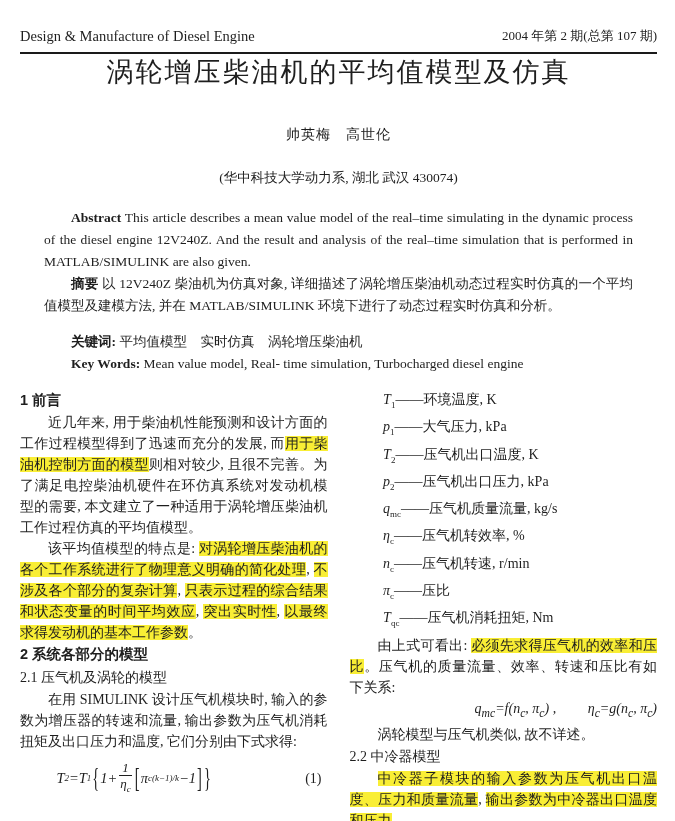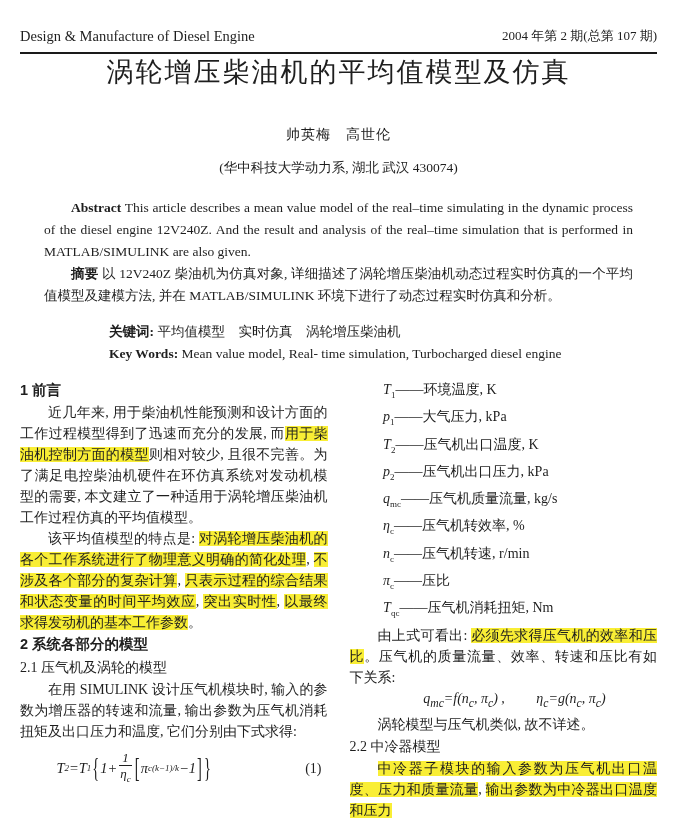--- a/index.html
+++ b/index.html
@@ -14,46 +14,46 @@
   .hdr{padding-top:8px;}
   .hdr-cn{font-size:13px;letter-spacing:1px;}
   .hdr-row{display:flex;justify-content:space-between;align-items:flex-end;margin-top:7px;}
   .hdr-en{font-size:14.5px;}
   .hdr-issue{font-size:13px;}
   .hdr-rule{border-bottom:2.5px solid #1a1a1a;margin-top:7px;}
 
   
   .title{font-size:27px;text-align:center;letter-spacing:2px;font-weight:500;}
   .authors{font-size:14px;text-align:center;margin-top:36px;letter-spacing:1px;}
-  .affil{font-size:13.5px;text-align:center;margin-top:15px;}
+  .affil{font-size:13.5px;text-align:center;margin-top:25px;}
 
   
   .abs-block{margin:20px 24px 0 24px;font-size:13.5px;line-height:22px;text-align:justify;}
   .abs-para{text-indent:2em;}
   .abs-label{font-weight:bold;}
   .kw-line{margin:0 24px;padding-left:2em;font-size:13.5px;line-height:22px;}
   .kw-cn{margin-top:14px;}
-  .kw-label{font-weight:bold;margin-left:38px;}
+  .kw-label{font-weight:bold;}
 
   
   .cols{display:flex;gap:22px;margin-top:14px;}
   .col{flex:1;min-width:0;font-size:14px;line-height:21px;text-align:justify;}
   .sec-h{font-weight:bold;font-size:14.5px;line-height:23px;text-align:left;
          font-family:"Liberation Sans","DejaVu Sans",sans-serif;}
   .sub-h{font-size:14px;line-height:23px;text-align:left;}
   .para{text-indent:2em;}
   .hl{background:#f9ee35;}
 
   
   .var-line{padding-left:2.4em;line-height:21.5px;text-align:left;white-space:nowrap;}
   .var-line i{font-style:italic;}
   .var-line sub,.eq sub{font-size:9px;}
 
   
-  .eq-line{padding-left:1.6em;line-height:22px;text-align:center;font-style:italic;}
+  .eq-line{padding-left:1.6em;line-height:22px;text-align:right;font-style:italic;}
   .eq-line sub{font-style:italic;}
   .equation-row{display:flex;align-items:center;margin-top:9px;padding-left:2.6em;position:relative;}
   .eq{font-style:italic;font-size:14.5px;white-space:nowrap;display:inline-flex;align-items:center;}
   .eq .big{display:inline-block;transform:scaleY(1.9);font-style:normal;padding:0 1px;}
   .frac{display:inline-flex;flex-direction:column;align-items:center;vertical-align:middle;
         font-size:13px;line-height:13px;margin:0 2px;}
   .frac .num{border-bottom:1px solid #1e1e1e;padding:0 3px 1px 3px;}
   .frac .den{padding-top:1px;}
   .eqsup{font-size:9px;vertical-align:super;line-height:0;}
   .eq-num{position:absolute;right:6px;font-size:14px;}

